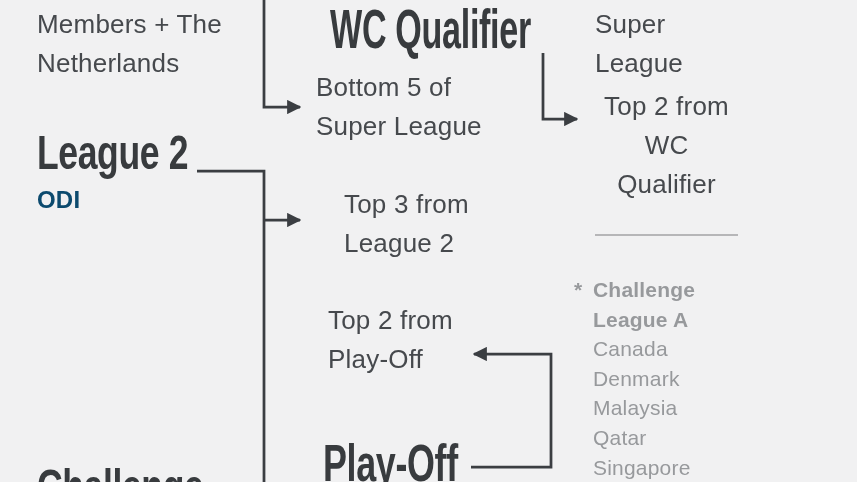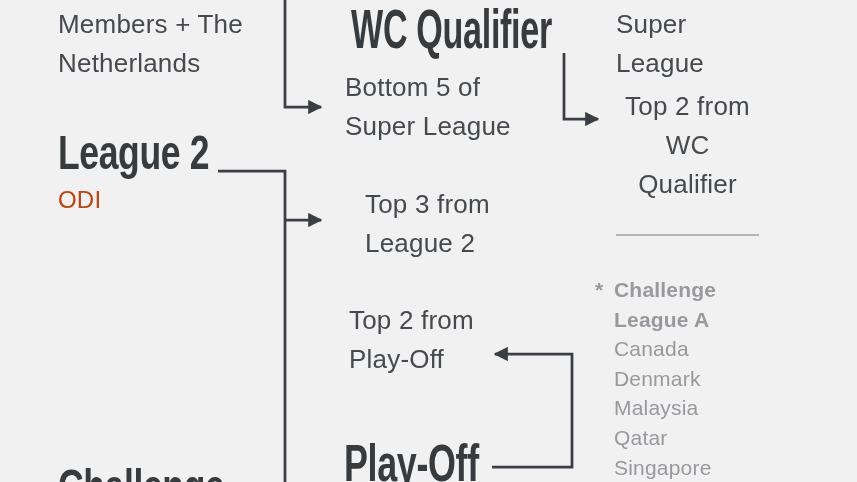--- a/index.html
+++ b/index.html
@@ -2,21 +2,20 @@
 <html><head>
 <meta charset="utf-8">
 <style>
   html,body{margin:0;padding:0;background:#f1f1f2;}
   .canvas{
     position:relative;
     width:738px;height:482px;
     background:#f1f1f2;
     overflow:hidden;
     font-family:"Liberation Sans","DejaVu Sans",sans-serif;
-    margin-left:21px;
   }
   .lines{position:absolute;left:0;top:0;}
   .note{
     position:absolute;
     font-size:26px;line-height:39px;
     color:#46494d;
     white-space:pre-line;
     letter-spacing:.2px;
   }
   .heading{
@@ -26,24 +25,24 @@
     line-height:1;
     white-space:nowrap;
     transform-origin:0 0;
     letter-spacing:-.5px;
   }
   .h-wc{left:330px;top:2px;font-size:55px;transform:scaleX(.62);}
   .h-league2{left:37px;top:129px;font-size:48px;transform:scaleX(.74);}
   .h-playoff{left:323px;top:437px;font-size:52px;transform:scaleX(.69);}
   .h-challenge{left:37px;top:463px;font-size:48px;transform:scaleX(.74);}
   .members{left:37px;top:5px;}
-  .bottom5{left:324px;top:68px;}
+  .bottom5{left:316px;top:68px;}
   .superleague{left:595px;top:5px;}
   .top2wc{left:595px;top:87px;text-align:center;}
-  .odi{left:37px;top:186px;font-size:24px;font-weight:400;line-height:28px;color:#c2410c;}
+  .odi{left:37px;top:186px;font-size:24px;font-weight:700;line-height:28px;color:#0c4a6e;}
   .l2teams{left:37px;top:219px;line-height:38.7px;}
   .top3{left:344px;top:185px;}
   .top2po{left:328px;top:301px;}
   .gray-block{
     position:absolute;left:593px;top:275px;
     font-size:21px;line-height:29.6px;
     color:#97999c;
     letter-spacing:.2px;
   }
   .gray-block .t{font-weight:700;}

